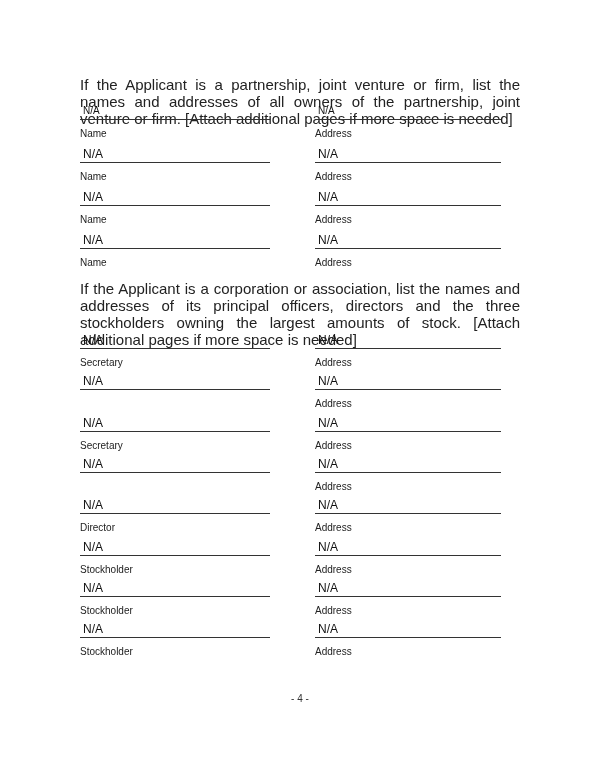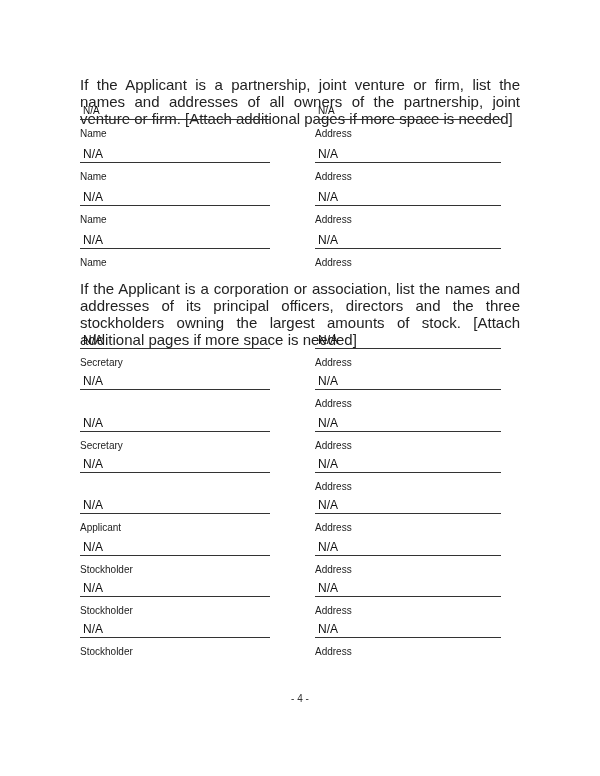--- a/index.html
+++ b/index.html
@@ -125,21 +125,21 @@
   </div>
   <div class="field right" style="top:457px;">
     <span class="val">N/A</span>
     <div class="rule"></div>
     <span class="lbl">Address</span>
   </div>
 
   <div class="field left" style="top:498px;">
     <span class="val">N/A</span>
     <div class="rule"></div>
-    <span class="lbl">Applicant</span>
+    <span class="lbl">Director</span>
   </div>
   <div class="field right" style="top:498px;">
     <span class="val">N/A</span>
     <div class="rule"></div>
     <span class="lbl">Address</span>
   </div>
 
   <div class="field left" style="top:540px;">
     <span class="val">N/A</span>
     <div class="rule"></div>

